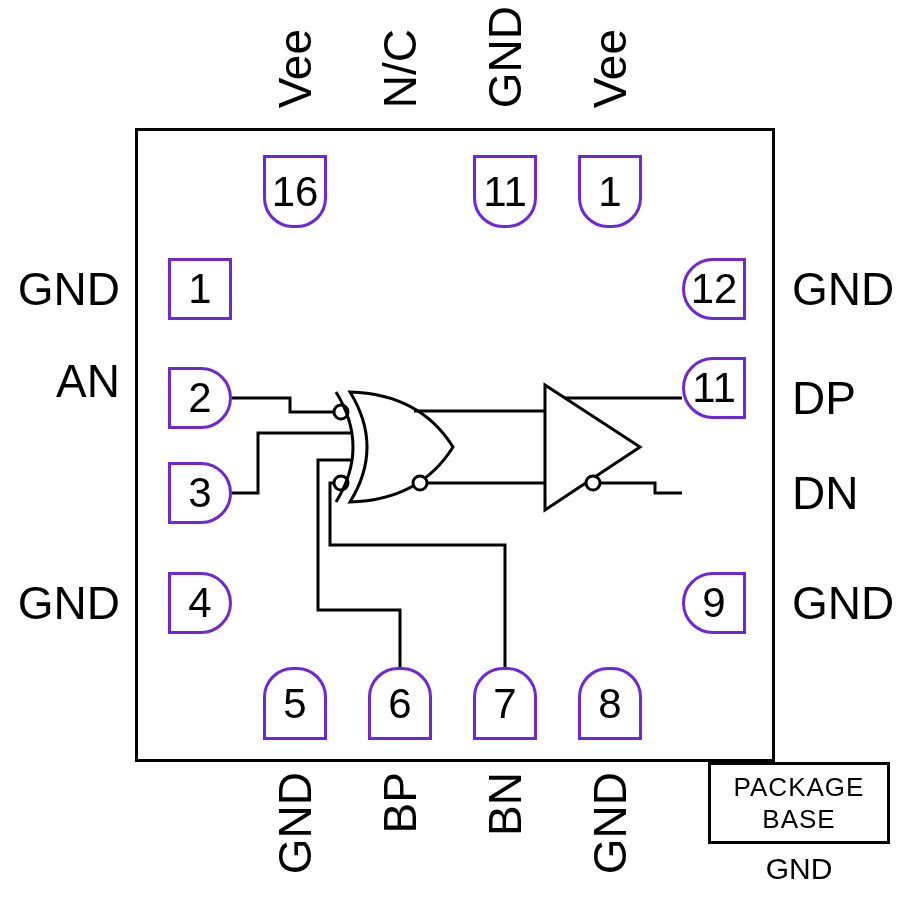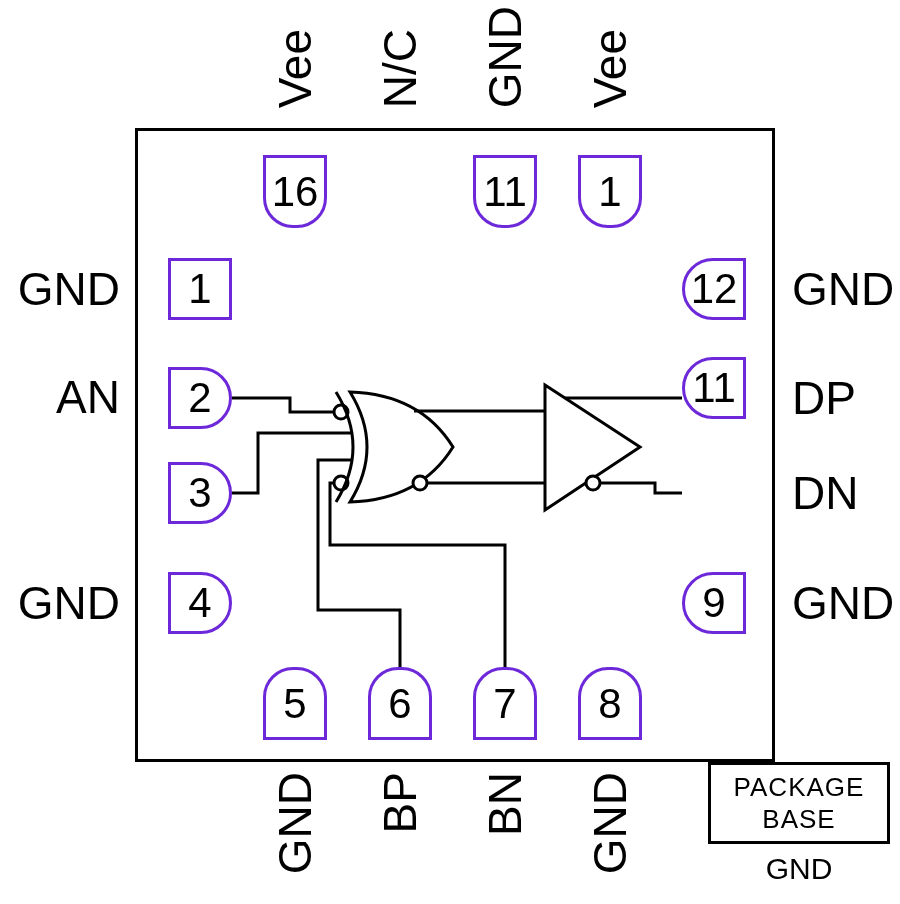--- a/index.html
+++ b/index.html
@@ -124,21 +124,21 @@
       <span>2</span>
     </div>
   <div class="pin pin-left" style="top:462px">
       <span>3</span>
     </div>
   <div class="pin pin-left" style="top:572px">
       <span>4</span>
     </div>
 
   <div class="side-label left" style="top:258px">GND</div>
-  <div class="side-label left" style="top:366px">AN</div>
+  <div class="side-label left" style="top:350px">AN</div>
   <div class="side-label left" style="top:572px">GND</div>
 
   <div class="pin pin-right" style="top:258px">
       <span>12</span>
     </div>
   <div class="pin pin-right" style="top:357px">
       <span>11</span>
     </div>
   <div class="pin pin-right" style="top:572px">
       <span>9</span>

